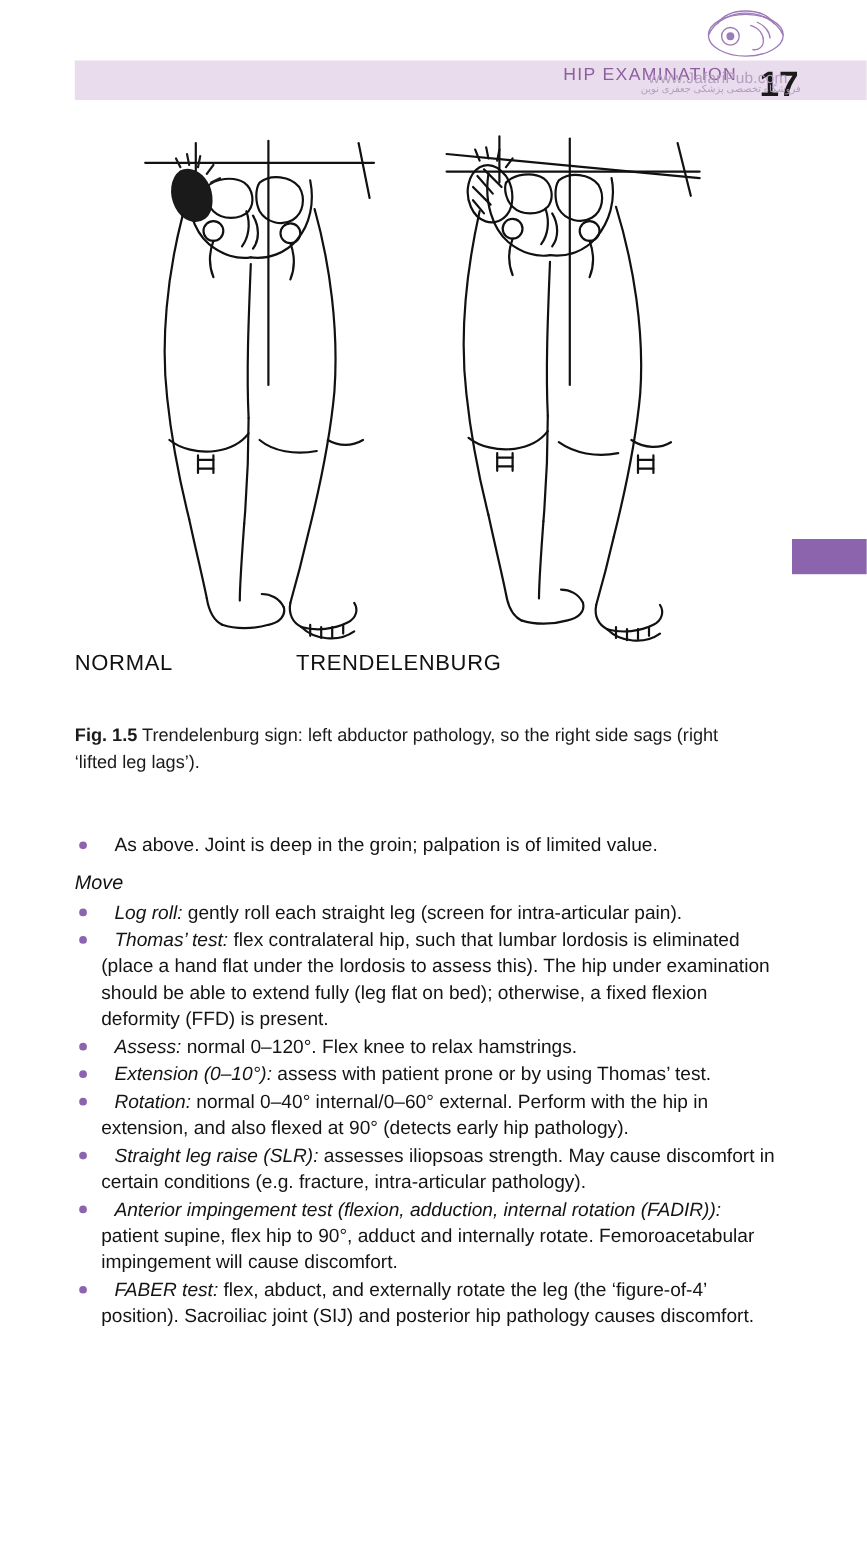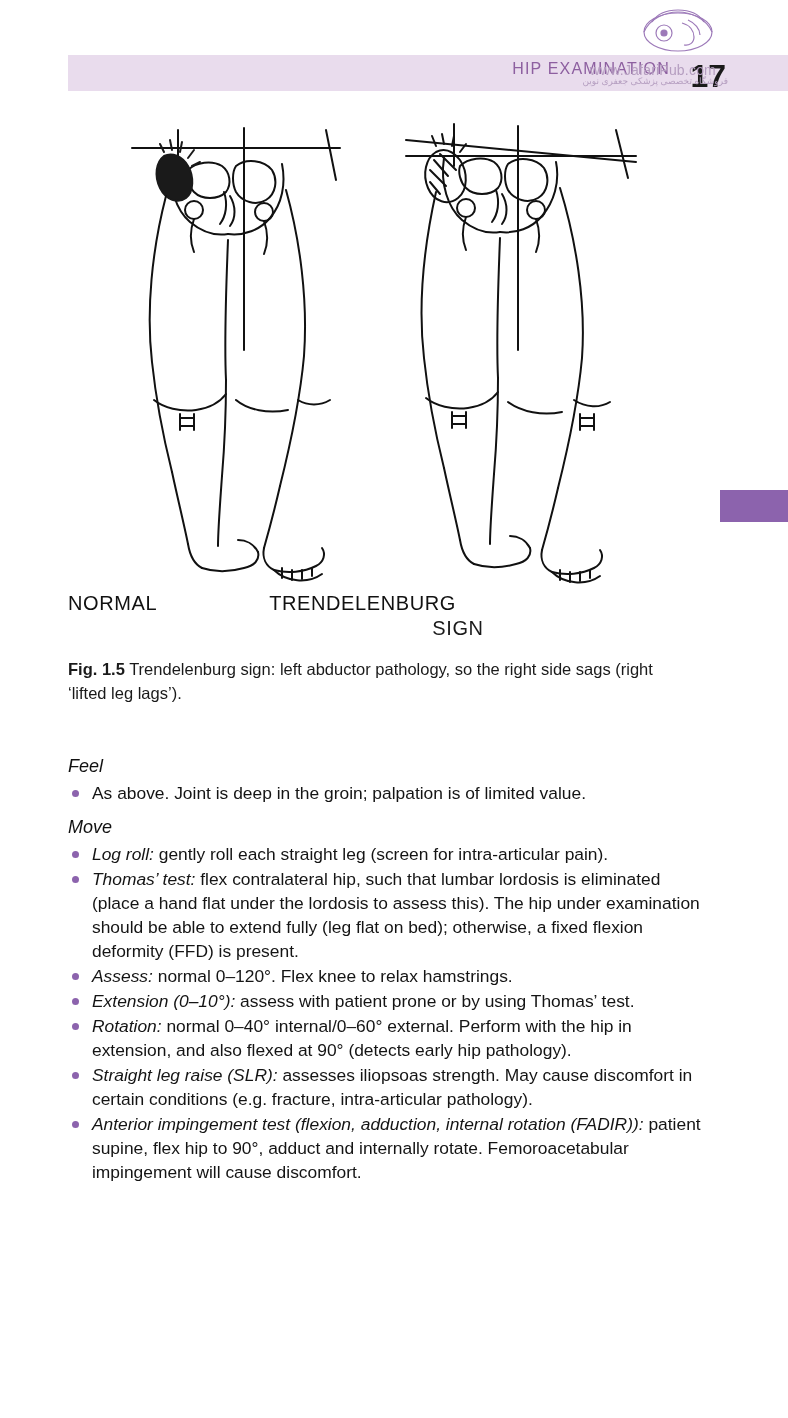--- a/index.html
+++ b/index.html
@@ -157,21 +157,21 @@
   ul.bullets li::before {
     content: "";
     position: absolute;
     left: 4px;
     top: 9px;
     width: 7px;
     height: 7px;
     border-radius: 50%;
     background: #8c63ad;
   }
-  .it { font-style: italic; }
+  .it { font-style: italic; margin-left: 12px; }
 </style>
 </head>
 <body>
 
 <div class="header-band"></div>
 <div class="header-title">HIP EXAMINATION</div>
 <div class="page-number">17</div>
 
 <div class="logo-mark">
   <svg width="96" height="52" viewBox="0 0 96 52" xmlns="http://www.w3.org/2000/svg">
@@ -289,32 +289,30 @@
       <path d="M512 318 L526 318 M512 326 L526 326"></path>
       <path d="M512 314 L512 330 M526 314 L526 330"></path>
     </g>
   </svg>
 
   <div class="fig-labels">
     <div class="fig-label-row">
       <span>NORMAL</span>
       <span>TRENDELENBURG</span>
     </div>
-    <div class="fig-label-sub">SIGN</div>
   </div>
 </div>
 
 <div class="caption">
   <b>Fig. 1.5</b>
   <span>Trendelenburg sign: left abductor pathology, so the right side sags (right ‘lifted leg lags’).</span>
 </div>
 
 <div class="body-text">
 
-  <p class="sec-head">Feel</p>
   <ul class="bullets">
     <li>
       <span class="it"></span><span>As above. Joint is deep in the groin; palpation is of limited value.</span>
     </li>
   </ul>
 
   <p class="sec-head second">Move</p>
   <ul class="bullets">
     <li>
       <span class="it">Log roll:</span><span> gently roll each straight leg (screen for intra-articular pain).</span>
@@ -330,14 +328,17 @@
     </li>
     <li>
       <span class="it">Rotation:</span><span> normal 0–40° internal/0–60° external. Perform with the hip in extension, and also flexed at 90° (detects early hip pathology).</span>
     </li>
     <li>
       <span class="it">Straight leg raise (SLR):</span><span> assesses iliopsoas strength. May cause discomfort in certain conditions (e.g. fracture, intra-articular pathology).</span>
     </li>
     <li>
       <span class="it">Anterior impingement test (flexion, adduction, internal rotation (FADIR)):</span><span> patient supine, flex hip to 90°, adduct and internally rotate. Femoroacetabular impingement will cause discomfort.</span>
     </li>
+    <li>
+      <span class="it">FABER test:</span><span> flex, abduct, and externally rotate the leg (the ‘figure-of-4’ position). Sacroiliac joint (SIJ) and posterior hip pathology causes discomfort.</span>
+    </li>
   </ul>
 </div>
 
 </body></html>

